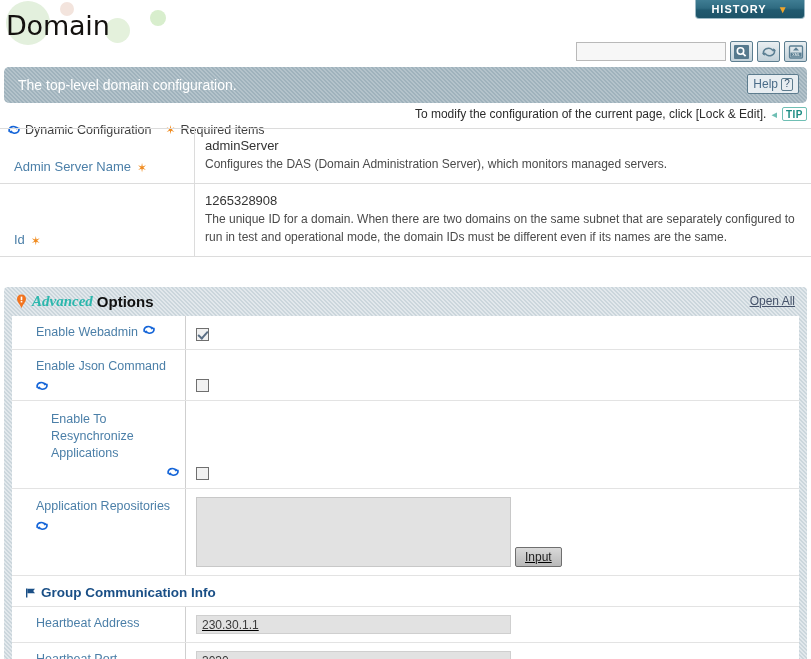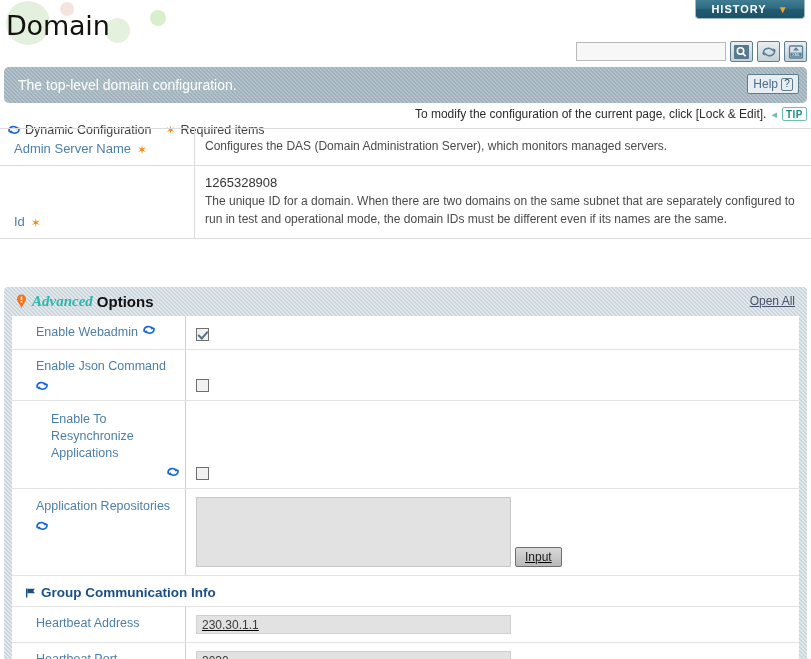--- a/index.html
+++ b/index.html
@@ -244,20 +244,21 @@
     </div>
   </div>
 
   <div class="proptable">
     <div class="prow">
       <div class="pname">
         <span>Admin Server Name</span>
         <span class="asterisk">✶</span>
       </div>
       <div class="pval">
+        <div class="v">adminServer</div>
         <div class="d">Configures the DAS (Domain Administration Server), which monitors managed servers.</div>
       </div>
     </div>
     <div class="prow">
       <div class="pname">
         <span>Id</span>
         <span class="asterisk">✶</span>
       </div>
       <div class="pval">
         <div class="v">1265328908</div>

